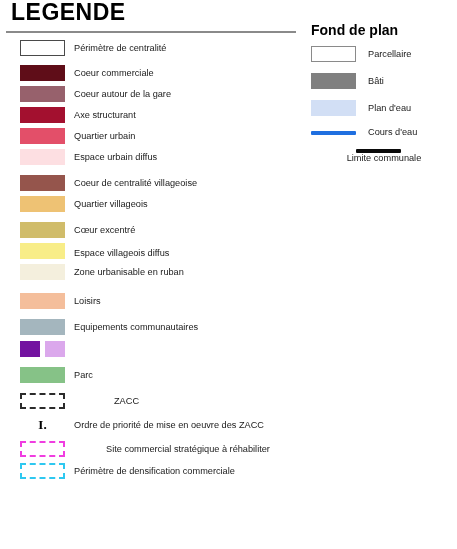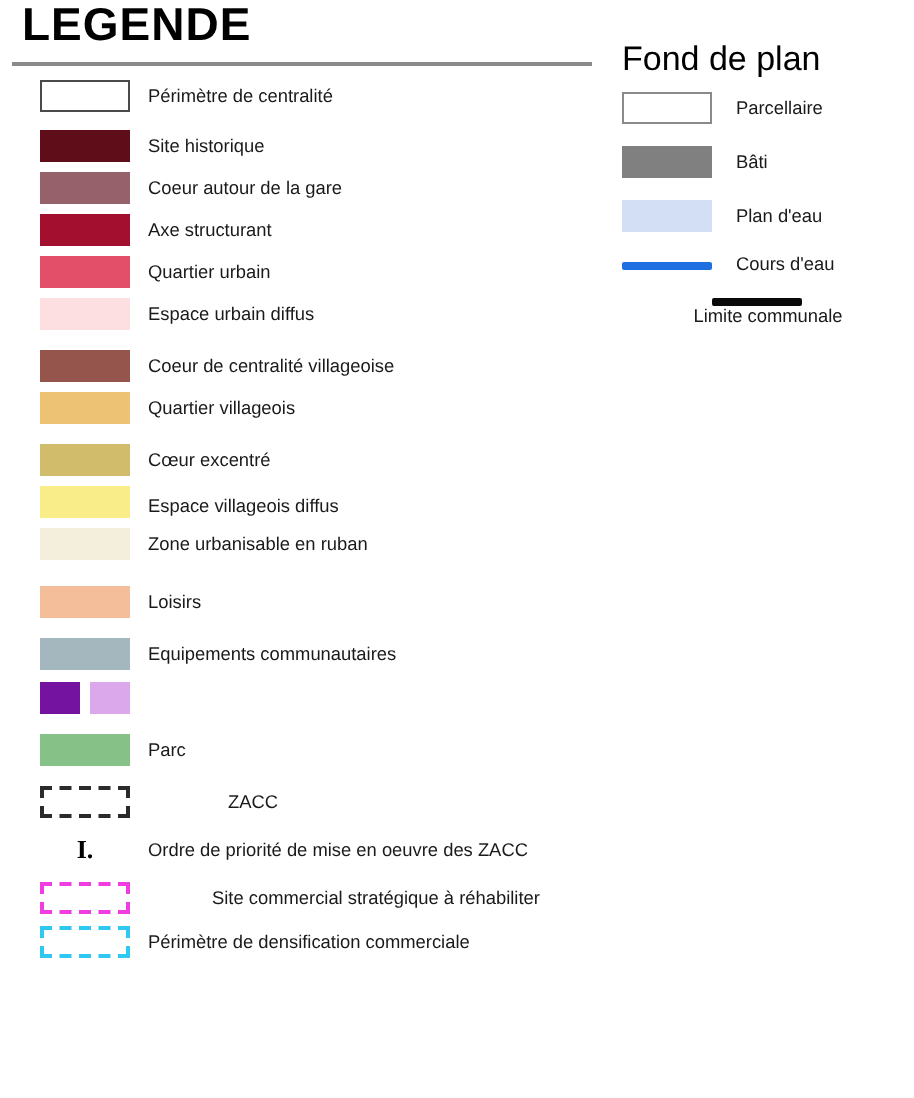--- a/index.html
+++ b/index.html
@@ -43,22 +43,22 @@
     top: 40px;
     width: 300px;
   }
   #right-column {
     position: absolute;
     left: 311px;
     top: 22px;
     width: 146px;
   }
   #basemap-title {
-    font-size: 17px;
-    font-weight: normal;
+    font-size: 14px;
+    font-weight: bold;
     color: #000000;
     margin: 0 16px 8px 0;
     line-height: 16px;
   }
 
   
   .legend-row {
     position: relative;
     display: flex;
     align-items: center;
@@ -130,21 +130,21 @@
     <div class="legend-row" style="margin-bottom: 9px;">
       <div class="swatch-cell">
         <span class="sw sw-outline" style="background: rgb(255, 255, 255); border-color: rgb(74, 74, 74);"></span>
       </div>
       <span class="row-label">Périmètre de centralité</span>
     </div>
     <div class="legend-row" style="margin-bottom: 5px;">
       <div class="swatch-cell">
         <span class="sw" style="background: rgb(95, 13, 24);"></span>
       </div>
-      <span class="row-label">Site historique</span>
+      <span class="row-label">Coeur commerciale</span>
     </div>
     <div class="legend-row" style="margin-bottom: 5px;">
       <div class="swatch-cell">
         <span class="sw" style="background: rgb(151, 97, 108);"></span>
       </div>
       <span class="row-label">Coeur autour de la gare</span>
     </div>
     <div class="legend-row" style="margin-bottom: 5px;">
       <div class="swatch-cell">
         <span class="sw" style="background: rgb(163, 16, 47);"></span>

